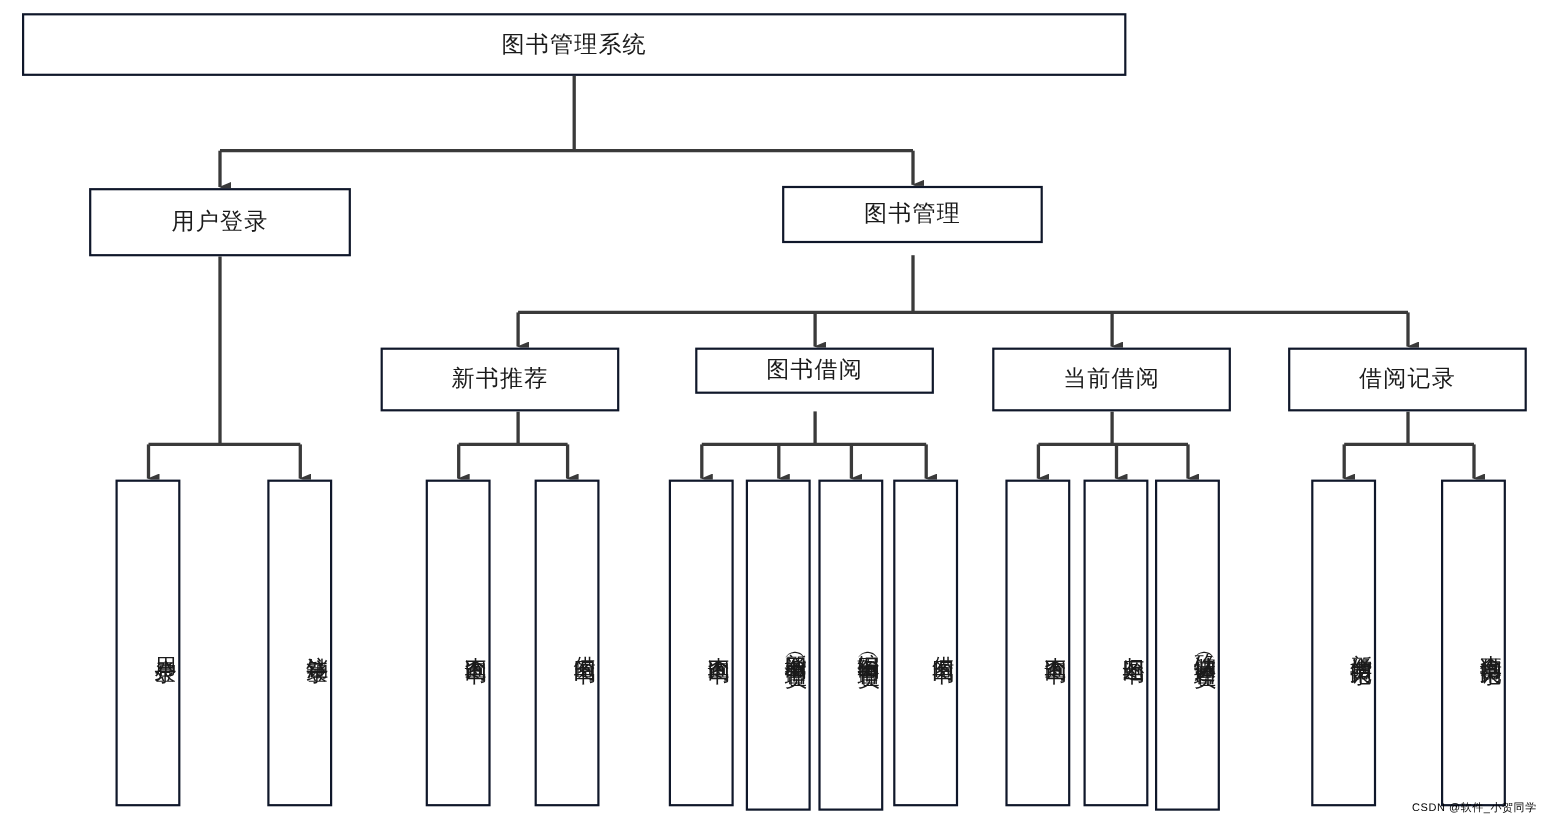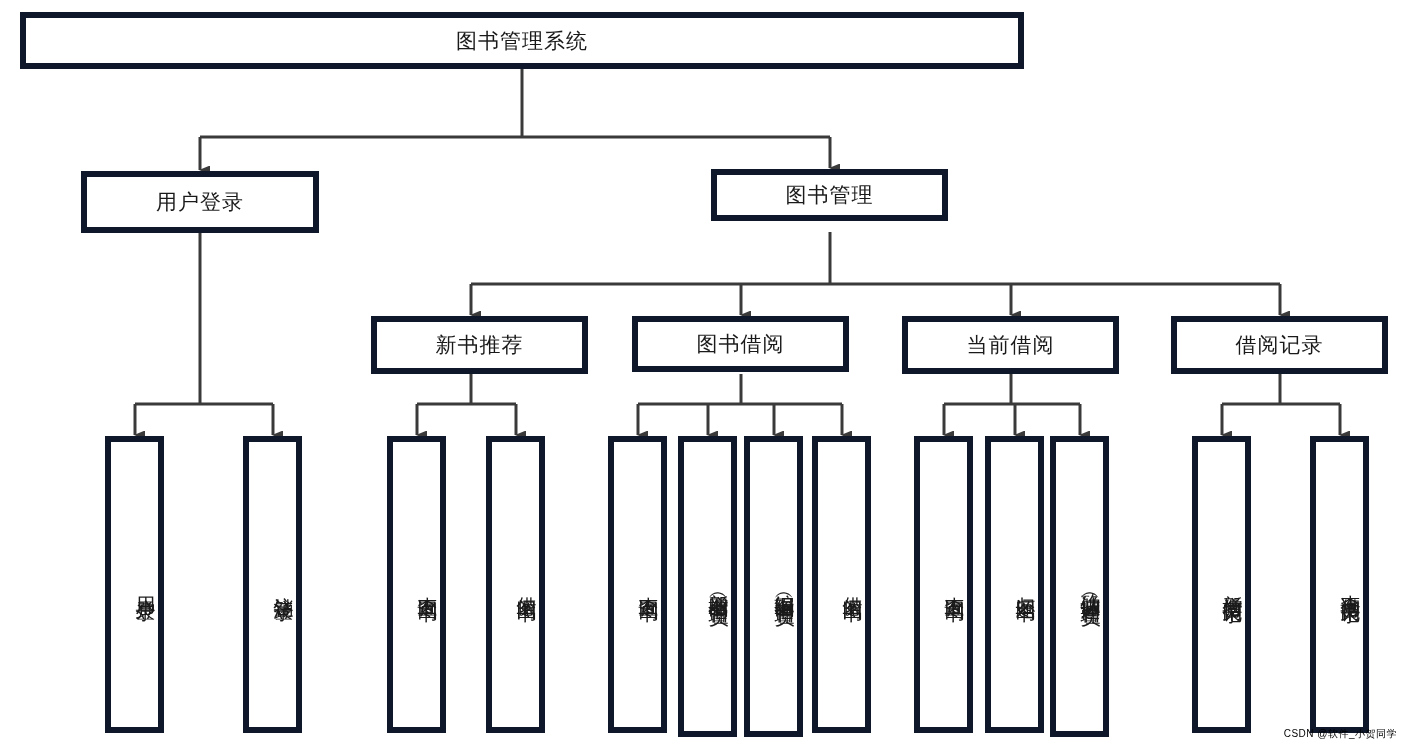--- a/index.html
+++ b/index.html
@@ -20,21 +20,21 @@
   #edges {
     position: absolute;
     left: 0;
     top: 0;
     width: 1405px;
     height: 747px;
   }
   .node {
     position: absolute;
     box-sizing: border-box;
-    border: 6px solid #0f172a;
+    border: 2px solid #0f172a;
     background: #ffffff;
     color: #1a1a1a;
     display: flex;
     align-items: center;
     justify-content: center;
     text-align: center;
     z-index: 2;
   }
   .node.h {
     font-size: 21px;
@@ -119,24 +119,24 @@
     <span>图书管理系统</span>
   </div>
 
   <div class="node h" style="left:81px;top:171px;width:238px;height:62px;">
     <span>用户登录</span>
   </div>
   <div class="node h" style="left:711px;top:169px;width:237px;height:52px;">
     <span>图书管理</span>
   </div>
 
-  <div class="node h" style="left:371px;top:316px;width:217px;height:58px;align-items:center;">
+  <div class="node h" style="left:346px;top:316px;width:217px;height:58px;align-items:center;">
     <span>新书推荐</span>
   </div>
-  <div class="node h" style="left:632px;top:316px;width:217px;height:56px;">
+  <div class="node h" style="left:632px;top:316px;width:217px;height:42px;">
     <span>图书借阅</span>
   </div>
   <div class="node h" style="left:1171px;top:316px;width:217px;height:58px;">
     <span>借阅记录</span>
   </div>
   <div class="node h" style="left:902px;top:316px;width:217px;height:58px;">
     <span>当前借阅</span>
   </div>
 
   <div class="node v" style="left:105px;top:436px;width:59px;height:297px;">

